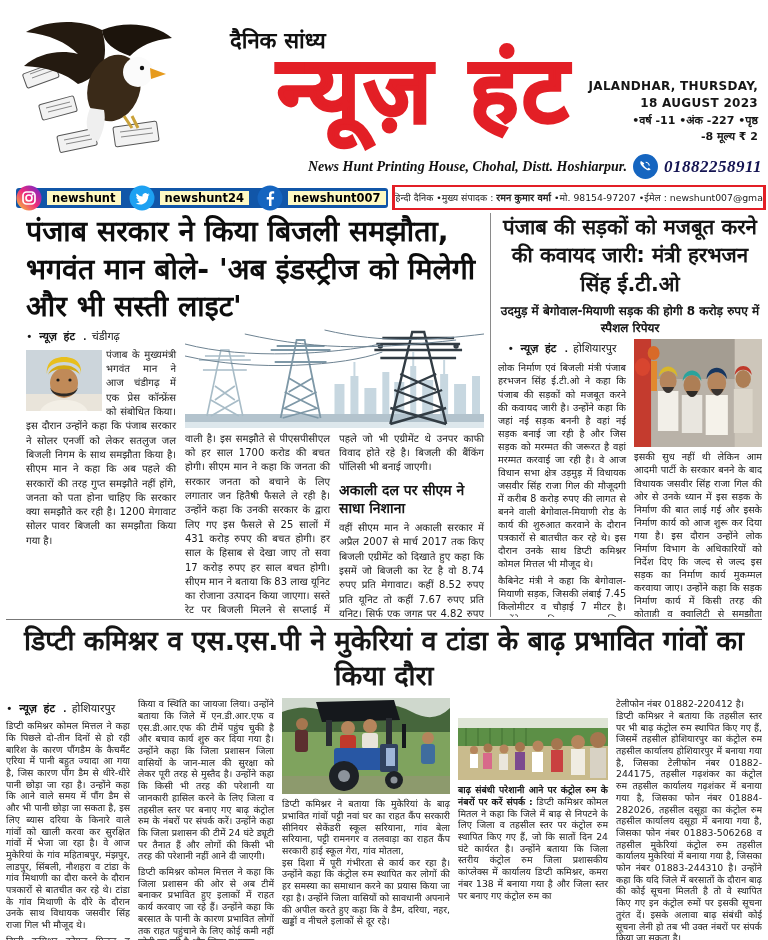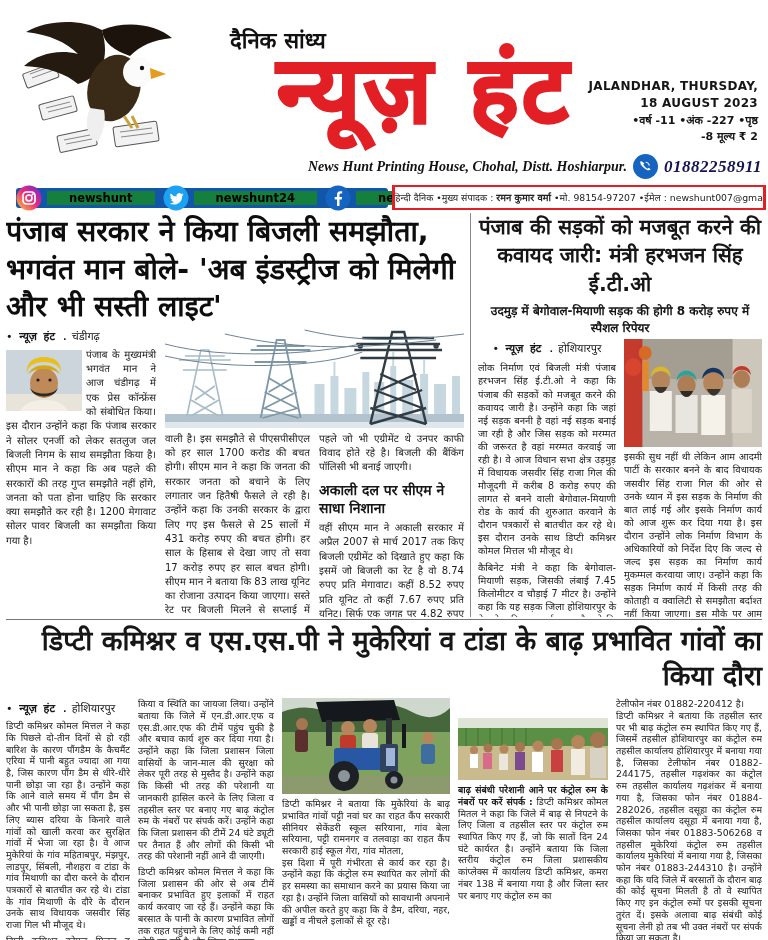--- a/index.html
+++ b/index.html
@@ -20,31 +20,31 @@
   .printer-text { font-family:"Liberation Serif", serif; font-style:italic; font-weight:700; font-size:14px; color:#111; }
   .phone-circle { width:25px; height:25px; border-radius:50%; background:#1565c0; display:flex; align-items:center; justify-content:center; }
   .phone-num { font-family:"Liberation Serif", serif; font-style:italic; font-weight:700; font-size:17px; color:#141452; letter-spacing:.5px; }
 
   
   .social-bar { position:relative; height:27px; }
   .social-band { position:absolute; left:16px; top:4px; width:372px; height:20px;
     background:#1156a8; border-radius:3px; display:flex; align-items:center; }
   .social-item { display:flex; align-items:center; }
   .soc-icon { width:26px; height:26px; margin:-4px 0; position:relative; z-index:2; }
-  .handle-box { background:#15803d; height:14px; margin:0 8px 0 5px; padding:0 22px;
+  .handle-box { background:#fef9c3; height:14px; margin:0 8px 0 5px; padding:0 5px;
     display:flex; align-items:center; font-size:11.5px; font-weight:700; color:#000; }
   .strip-box { position:absolute; left:392px; right:2px; top:1px; height:25px;
     border:2px solid #e31f26; border-left-width:3px; border-right-width:3px;
     background:#fff; display:flex; align-items:center; justify-content:center; gap:3px;
     font-size:9.3px; color:#222; white-space:nowrap; overflow:hidden; }
   .strip-box b { font-size:9.6px; }
 
   
   .content { padding:2px 6px 0 6px; }
-  .top-row { display:flex; height:404px; overflow:hidden; }
+  .top-row { display:flex; height:404px; overflow:hidden;margin-left:20px; }
   .lead { width:464px; padding-right:6px; overflow:hidden; }
   .roads { flex:1; border-left:1px solid #8a8a8a; padding-left:7px; overflow:hidden; }
 
   .lead-headline { font-size:28.5px; font-weight:800; line-height:1.32; color:#0d0d0d; }
   .lead-standfirst { font-size:13px; font-weight:600; text-align:center; line-height:1.5; margin:5px 12px 3px; }
   .byline { font-size:11px; margin:2px 0 5px; }
   .byline b { font-size:11px;font-family:Liberation Mono, monospace; }
   .lead-body { display:flex; gap:9px; }
   .lead-c1 { width:150px; flex:none; }
   .lead-right { flex:1; min-width:0; }
@@ -59,21 +59,21 @@
   .roads-standfirst { font-size:12px; font-weight:700; text-align:center; margin:5px 0 3px; line-height:1.4; }
   .roads-body { display:flex; gap:8px; margin-top:2px; }
   .roads-body > div { flex:1; min-width:0; }
   .roads .bodytxt { font-size:9.6px; line-height:1.36; }
   .roads .byline { text-align:center; margin:1px 0 6px; }
   .group-photo { width:100%; height:108px; display:block; margin-bottom:3px; }
   .p-gap { margin-top:4px; }
 
   
   .flood { border-top:1px solid #777; margin-top:2px; padding-top:3px; }
-  .flood-headline { font-size:27px; font-weight:800; text-align:right; line-height:1.3; margin-bottom:5px; }
+  .flood-headline { font-size:27px; font-weight:800; text-align:center; line-height:1.3; margin-bottom:5px; }
   .flood-cols { display:flex; gap:8px; height:256px; overflow:hidden;
     border-bottom:3px double #555; padding-bottom:4px; }
   .fc { min-width:0; }
   .fc1 { flex:0 0 124px; }
   .fc2 { flex:0 0 136px; }
   .fc3 { flex:0 0 168px; }
   .fc4 { flex:0 0 150px; }
   .fc5 { flex:1; }
   .flood .bodytxt { font-size:9.3px; line-height:1.26; }
   .tractor-photo { width:100%; height:96px; display:block; margin-bottom:3px; }

